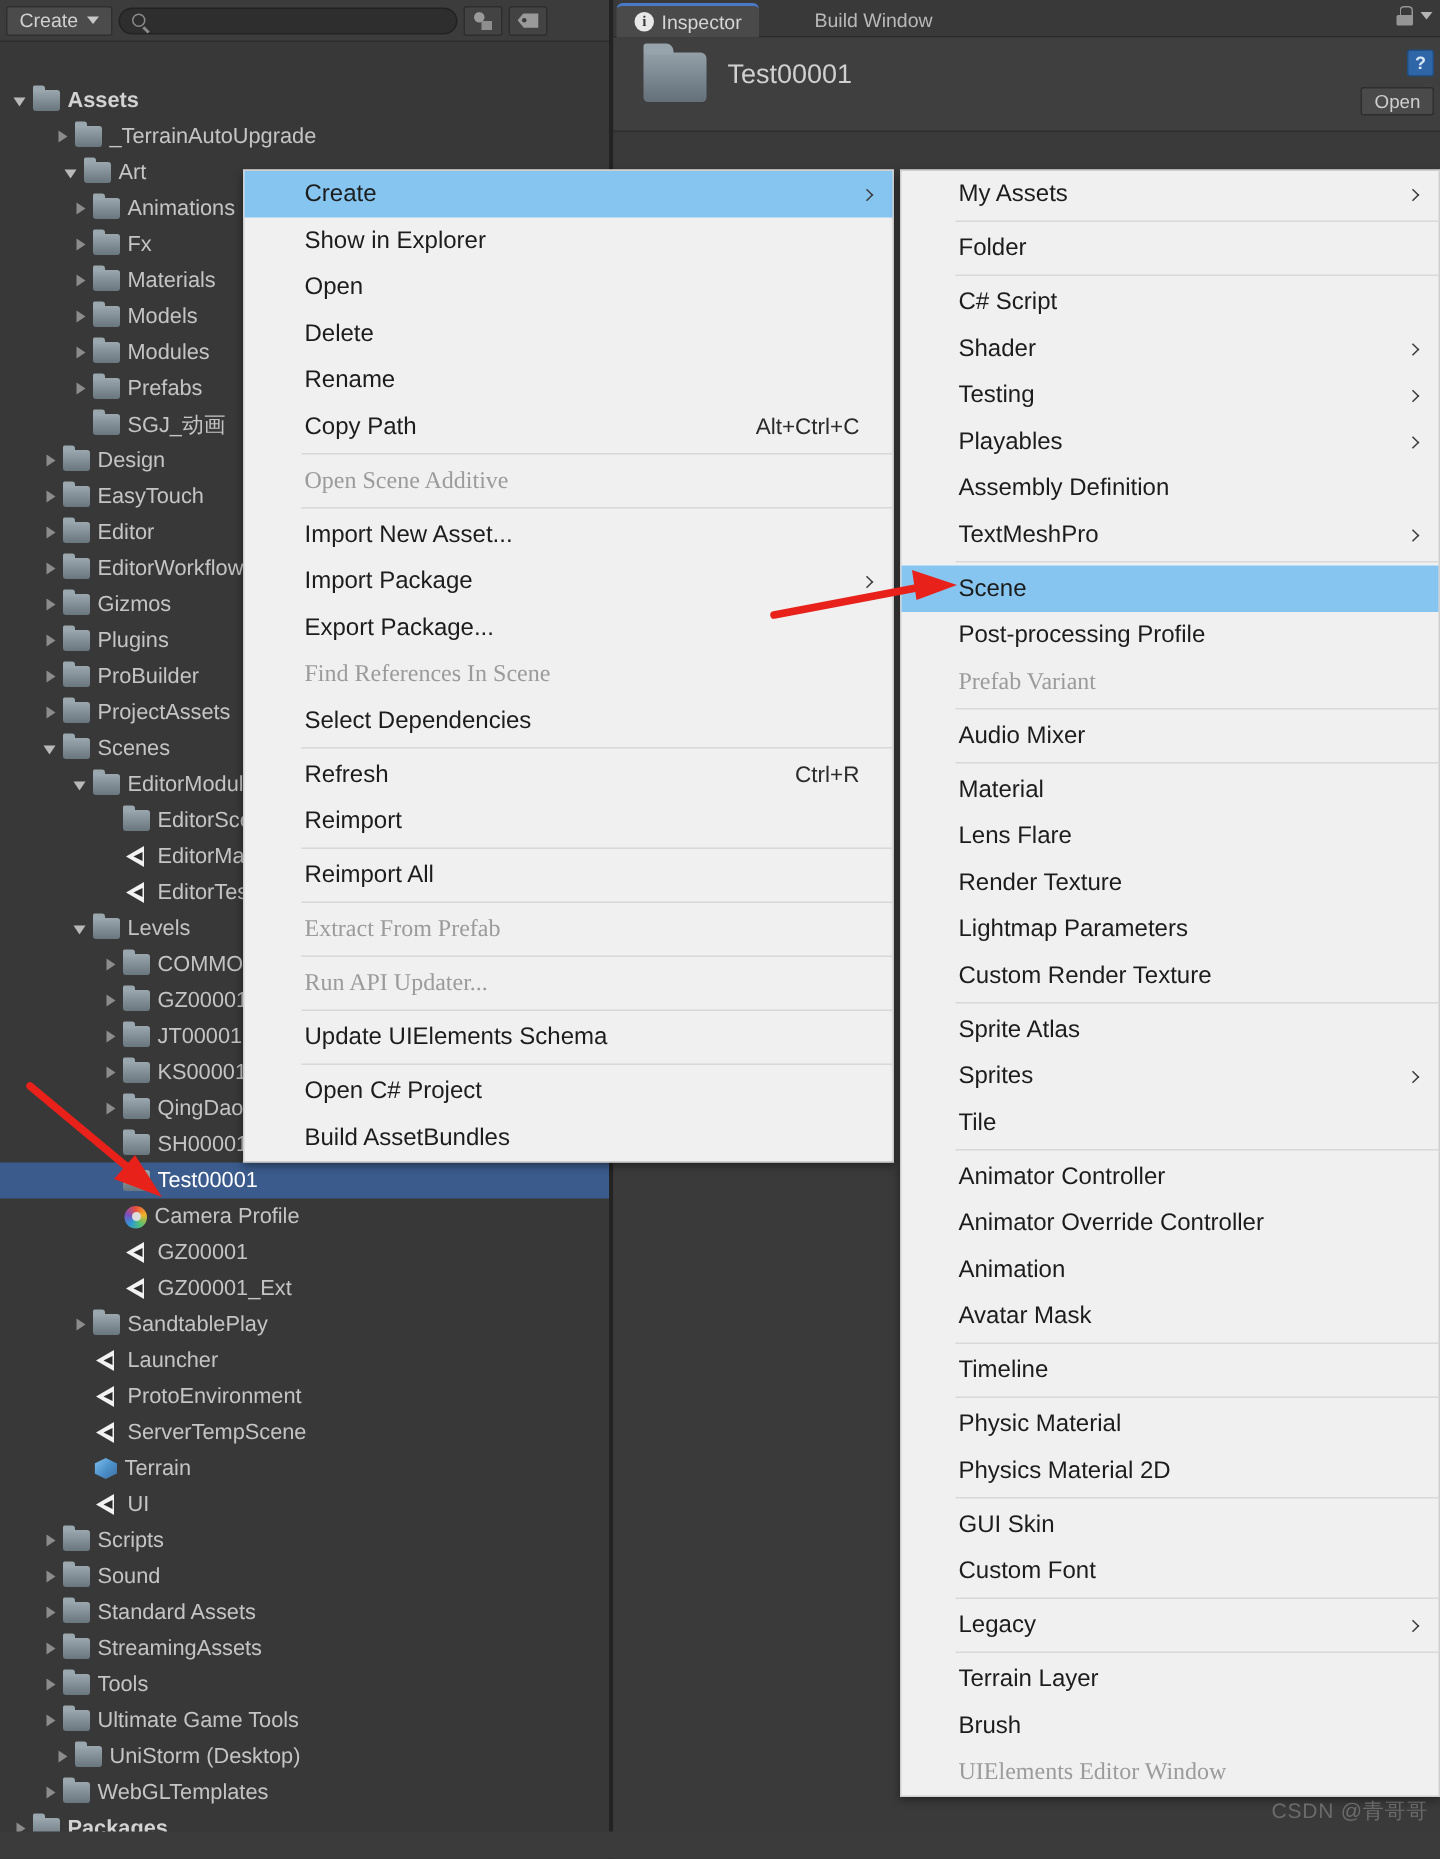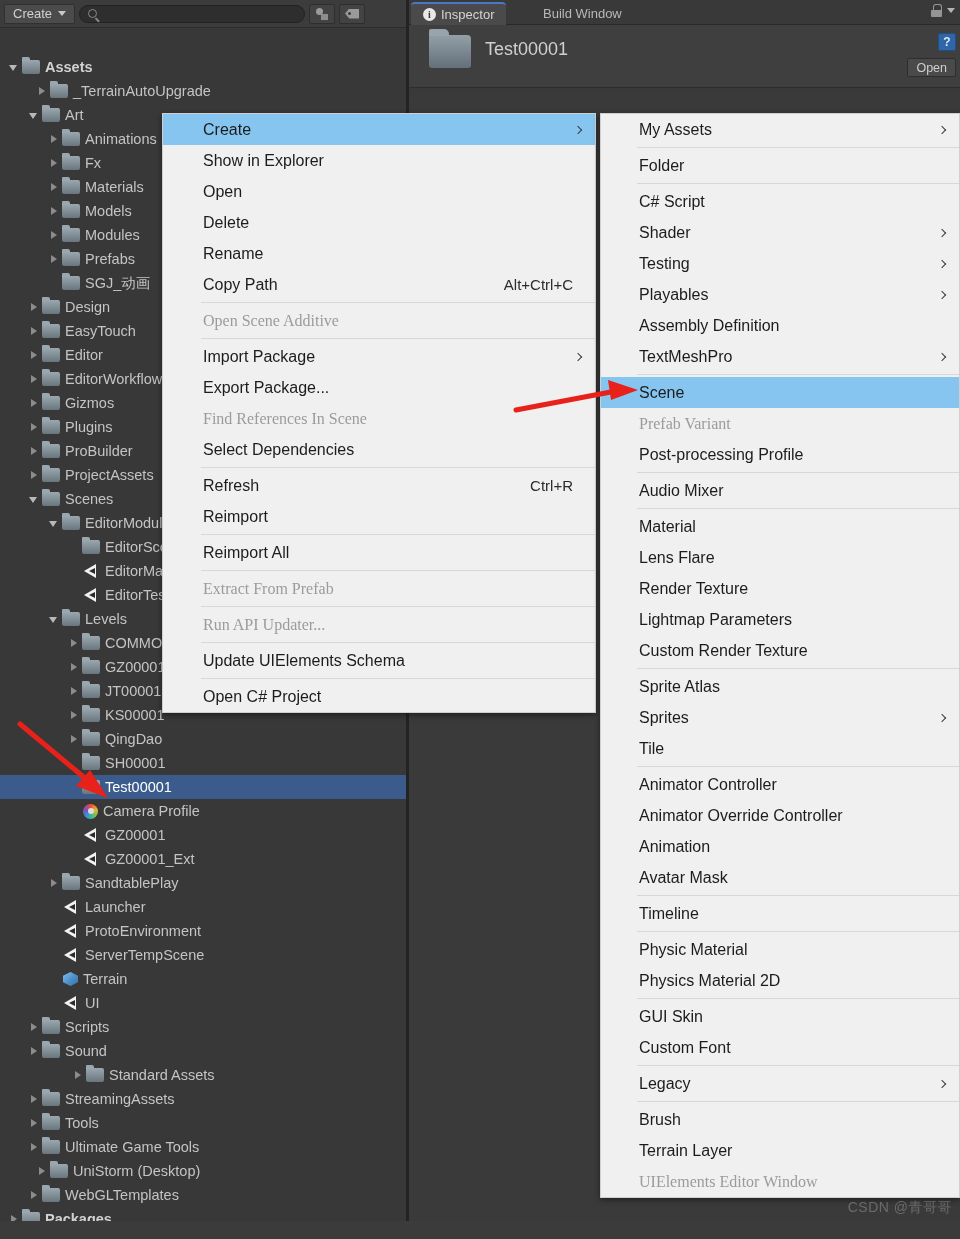--- a/index.html
+++ b/index.html
@@ -289,21 +289,21 @@
         <div class="tree-row bold" style="padding-left: 6px;">
           <span class="twisty open"></span>
           <span class="ic folder"></span>
           <span>Assets</span>
         </div>
         <div class="tree-row" style="padding-left: 34px;">
           <span class="twisty closed"></span>
           <span class="ic folder"></span>
           <span>_TerrainAutoUpgrade</span>
         </div>
-        <div class="tree-row" style="padding-left: 26px; text-align: center;">
+        <div class="tree-row" style="padding-left: 40px; text-align: center;">
           <span class="twisty open"></span>
           <span class="ic folder"></span>
           <span>Art</span>
         </div>
         <div class="tree-row" style="padding-left: 46px;">
           <span class="twisty closed"></span>
           <span class="ic folder"></span>
           <span>Animations</span>
         </div>
         <div class="tree-row" style="padding-left: 46px;">
@@ -489,21 +489,21 @@
         <div class="tree-row" style="padding-left: 26px;">
           <span class="twisty closed"></span>
           <span class="ic folder"></span>
           <span>Scripts</span>
         </div>
         <div class="tree-row" style="padding-left: 26px;">
           <span class="twisty closed"></span>
           <span class="ic folder"></span>
           <span>Sound</span>
         </div>
-        <div class="tree-row" style="padding-left: 26px; margin-left: 44px;">
+        <div class="tree-row" style="padding-left: 26px;">
           <span class="twisty closed"></span>
           <span class="ic folder"></span>
           <span>Standard Assets</span>
         </div>
         <div class="tree-row" style="padding-left: 26px;">
           <span class="twisty closed"></span>
           <span class="ic folder"></span>
           <span>StreamingAssets</span>
         </div>
         <div class="tree-row" style="padding-left: 26px;">
@@ -585,20 +585,23 @@
       <div class="mi">
         <span>Copy Path</span>
         <span class="shortcut">Alt+Ctrl+C</span>
       </div>
       <div class="sep"></div>
       <div class="mi disabled">
         <span>Open Scene Additive</span>
       </div>
       <div class="sep"></div>
       <div class="mi">
+        <span>Import New Asset...</span>
+      </div>
+      <div class="mi">
         <span>Import Package</span>
         <span class="arrow"></span>
       </div>
       <div class="mi">
         <span>Export Package...</span>
       </div>
       <div class="mi disabled">
         <span>Find References In Scene</span>
       </div>
       <div class="mi">
@@ -625,20 +628,23 @@
         <span>Run API Updater...</span>
       </div>
       <div class="sep"></div>
       <div class="mi">
         <span>Update UIElements Schema</span>
       </div>
       <div class="sep"></div>
       <div class="mi">
         <span>Open C# Project</span>
       </div>
+      <div class="mi">
+        <span>Build AssetBundles</span>
+      </div>
     </div>
 
   <div class="ctx-menu ctx-sub" id="ctx-sub">
       <div class="mi">
         <span>My Assets</span>
         <span class="arrow"></span>
       </div>
       <div class="sep"></div>
       <div class="mi">
         <span>Folder</span>
@@ -663,26 +669,26 @@
         <span>Assembly Definition</span>
       </div>
       <div class="mi">
         <span>TextMeshPro</span>
         <span class="arrow"></span>
       </div>
       <div class="sep"></div>
       <div class="mi highlight">
         <span>Scene</span>
       </div>
+      <div class="mi">
+        <span>Post-processing Profile</span>
+      </div>
       <div class="mi disabled">
         <span>Prefab Variant</span>
       </div>
-      <div class="mi">
-        <span>Post-processing Profile</span>
-      </div>
       <div class="sep"></div>
       <div class="mi">
         <span>Audio Mixer</span>
       </div>
       <div class="sep"></div>
       <div class="mi">
         <span>Material</span>
       </div>
       <div class="mi">
         <span>Lens Flare</span>
@@ -738,24 +744,24 @@
       <div class="mi">
         <span>Custom Font</span>
       </div>
       <div class="sep"></div>
       <div class="mi">
         <span>Legacy</span>
         <span class="arrow"></span>
       </div>
       <div class="sep"></div>
       <div class="mi">
+        <span>Terrain Layer</span>
+      </div>
+      <div class="mi">
         <span>Brush</span>
-      </div>
-      <div class="mi">
-        <span>Terrain Layer</span>
       </div>
       <div class="mi disabled">
         <span>UIElements Editor Window</span>
       </div>
     </div>
 
   <svg class="arrow-svg" style="left:512px; top:378px; width:130px; height:40px;" viewBox="0 0 130 40">
     <path d="M4 32 L104 13" stroke="#e8211a" stroke-width="5" fill="none" stroke-linecap="round"></path>
     <path d="M126 12 L96 2 L99 22 Z" fill="#e8211a"></path>
   </svg>

